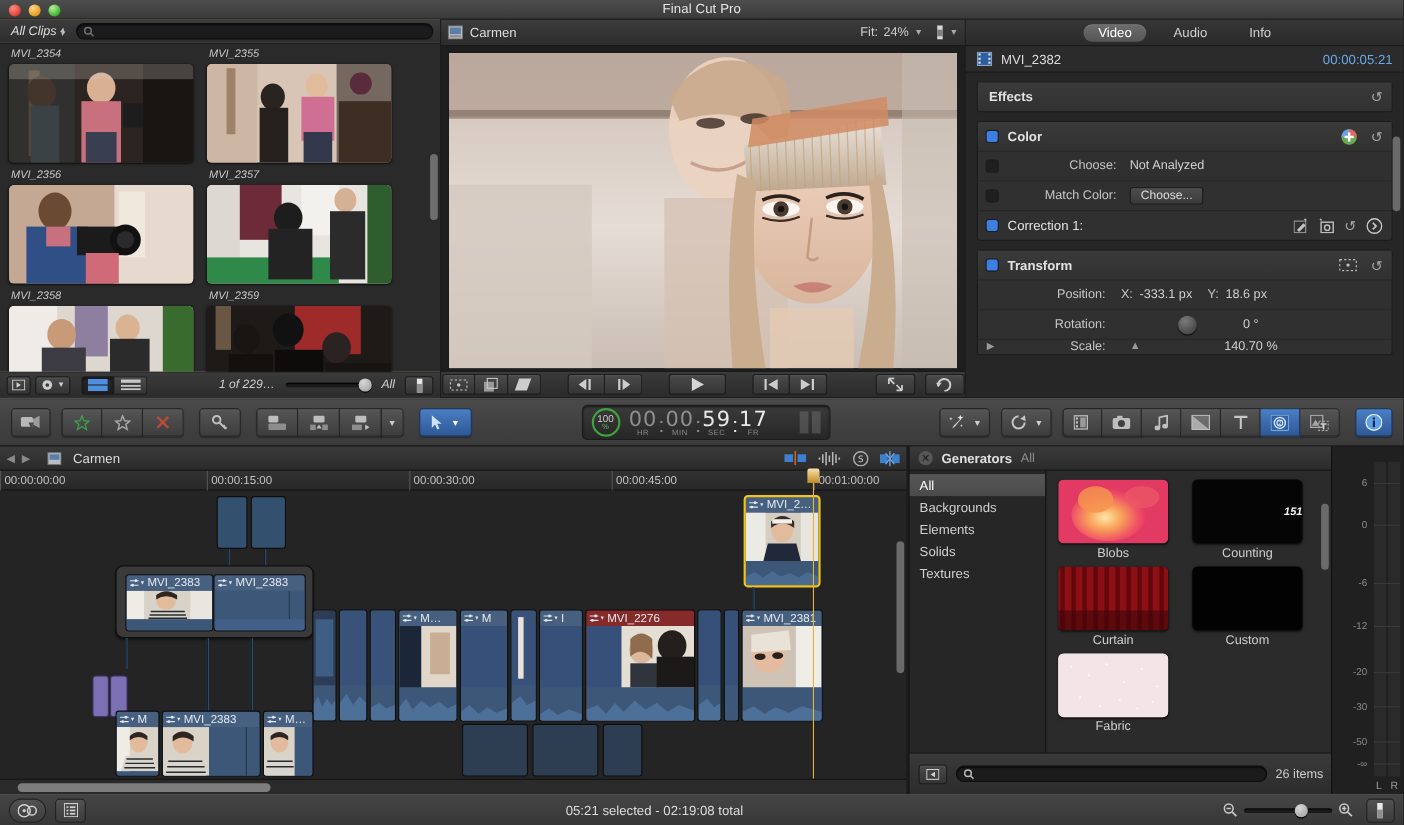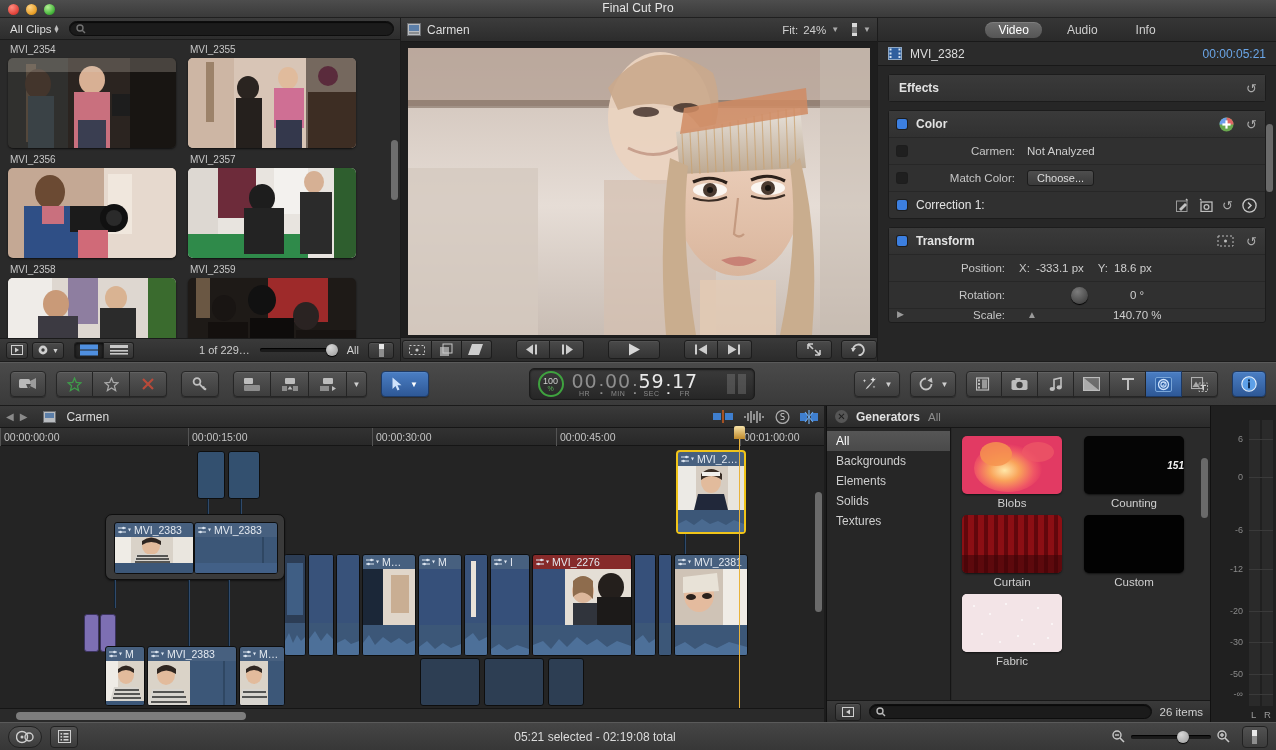--- a/index.html
+++ b/index.html
@@ -26,21 +26,21 @@
   .traffic{ position:absolute; left:8px; top:4px; display:flex; gap:7px; }
   .tl{ width:11px; height:11px; border-radius:50%; }
   .tl.r{ background:radial-gradient(circle at 35% 30%, #ff8d80, #e2453c 65%, #a32a24); }
   .tl.y{ background:radial-gradient(circle at 35% 30%, #ffd487, #e8a029 65%, #a76d13); }
   .tl.g{ background:radial-gradient(circle at 35% 30%, #b6f196, #46b53c 65%, #25761f); }
 
   
   .panel{ position:absolute; background:#232323; border:1px solid #111; }
 
   
-  #browser{ left:0; top:18px; width:400px; height:343px; background:#fef9c3; border:none; }
+  #browser{ left:0; top:18px; width:400px; height:343px; background:#fef9c3; border:none;font-style:italic; }
   .browser-top{
     height:22px; background:linear-gradient(#3c3c3c,#2d2d2d);
     border-bottom:1px solid #1b1b1b; display:flex; align-items:center; padding:0 6px;
   }
   .allclips{ display:flex; align-items:center; gap:3px; font-size:11.5px; color:#ddd; padding:1px 4px;}
   .stepper{ display:flex; flex-direction:column; line-height:4px; font-size:8px; color:#bbb; }
   .search{
     flex:1; margin-left:6px; height:15px; border-radius:8px;
     background:#1b1b1b; border:1px solid #0d0d0d; display:flex; align-items:center; padding:0 6px;
     box-shadow:inset 0 1px 1px rgba(0,0,0,.7);
@@ -215,21 +215,21 @@
   .gen-item{ height:20px; display:flex; align-items:center; padding:0 9px; font-size:12px; color:#cfcfcf; }
   .gen-item.active{ background:linear-gradient(#565656,#4a4a4a); color:#fff; }
   .gen-grid{ position:absolute; left:125px; top:22px; width:259px; height:272px;
     background:#2b2b2b; overflow:hidden; padding:8px 10px; }
   .gen-row{ display:flex; gap:22px; margin-bottom:6px; }
   .gen-cell{ width:100px; }
   .gen-th{ width:100px; height:58px; border-radius:5px; box-shadow:0 1px 2px rgba(0,0,0,.6);
     overflow:hidden; position:relative; display:flex; align-items:center; justify-content:flex-end; }
   .gen-cap{ text-align:center; font-size:11.5px; color:#cfcfcf; margin-top:3px; }
   .gen-scroll{ position:absolute; right:3px; top:30px; width:7px; height:60px; background:#6a6a6a; border-radius:4px; }
-  .gen-bar{ position:absolute; left:0; bottom:0; width:384px; height:22px;
+  .gen-bar{ position:absolute; left:0; bottom:0; width:384px; height:38px;
     background:linear-gradient(#3a3a3a,#2c2c2c); border-top:1px solid #181818;
     display:flex; align-items:center; padding:0 8px; gap:8px; }
   .gen-search{ flex:1; height:15px; border-radius:8px; background:#1b1b1b; border:1px solid #0d0d0d;
     display:flex; align-items:center; padding:0 6px; box-shadow:inset 0 1px 1px rgba(0,0,0,.7); }
   .gen-items{ font-size:11.5px; color:#cfcfcf; }
 
   
   #meters{ position:absolute; left:1210px; top:406px; width:66px; height:316px; background:#202020;
     border-left:1px solid #111; }
   .meter-inner{ position:absolute; left:0; top:0; width:66px; height:316px; }
@@ -644,21 +644,21 @@
               <path d="M7.5 0.5 A7 7 0 0 1 14.5 7.5 L7.5 7.5 Z" fill="#e06666"></path>
               <path d="M0.5 7.5 A7 7 0 0 1 7.5 0.5 L7.5 7.5 Z" fill="#6d9eeb"></path>
               <rect x="6.4" y="3.4" width="2.2" height="8.2" fill="#fff"></rect>
                 <rect x="3.4" y="6.4" width="8.2" height="2.2" fill="#fff"></rect>
             </svg>
             <div class="undo" style="margin-left:0">↺</div>
           </div>
         </div>
         <div class="row">
           <div class="chk off"></div>
-          <div class="lbl-r">Carmen:</div>
+          <div class="lbl-r">Choose:</div>
           <div class="val">Not Analyzed</div>
         </div>
         <div class="row">
           <div class="chk off"></div>
           <div class="lbl-r">Match Color:</div>
           <div class="minibtn">Choose...</div>
         </div>
         <div class="row">
           <div class="chk"></div>
           <div class="lbl-h" style="font-weight:normal;font-size:12px">Correction 1:</div>

